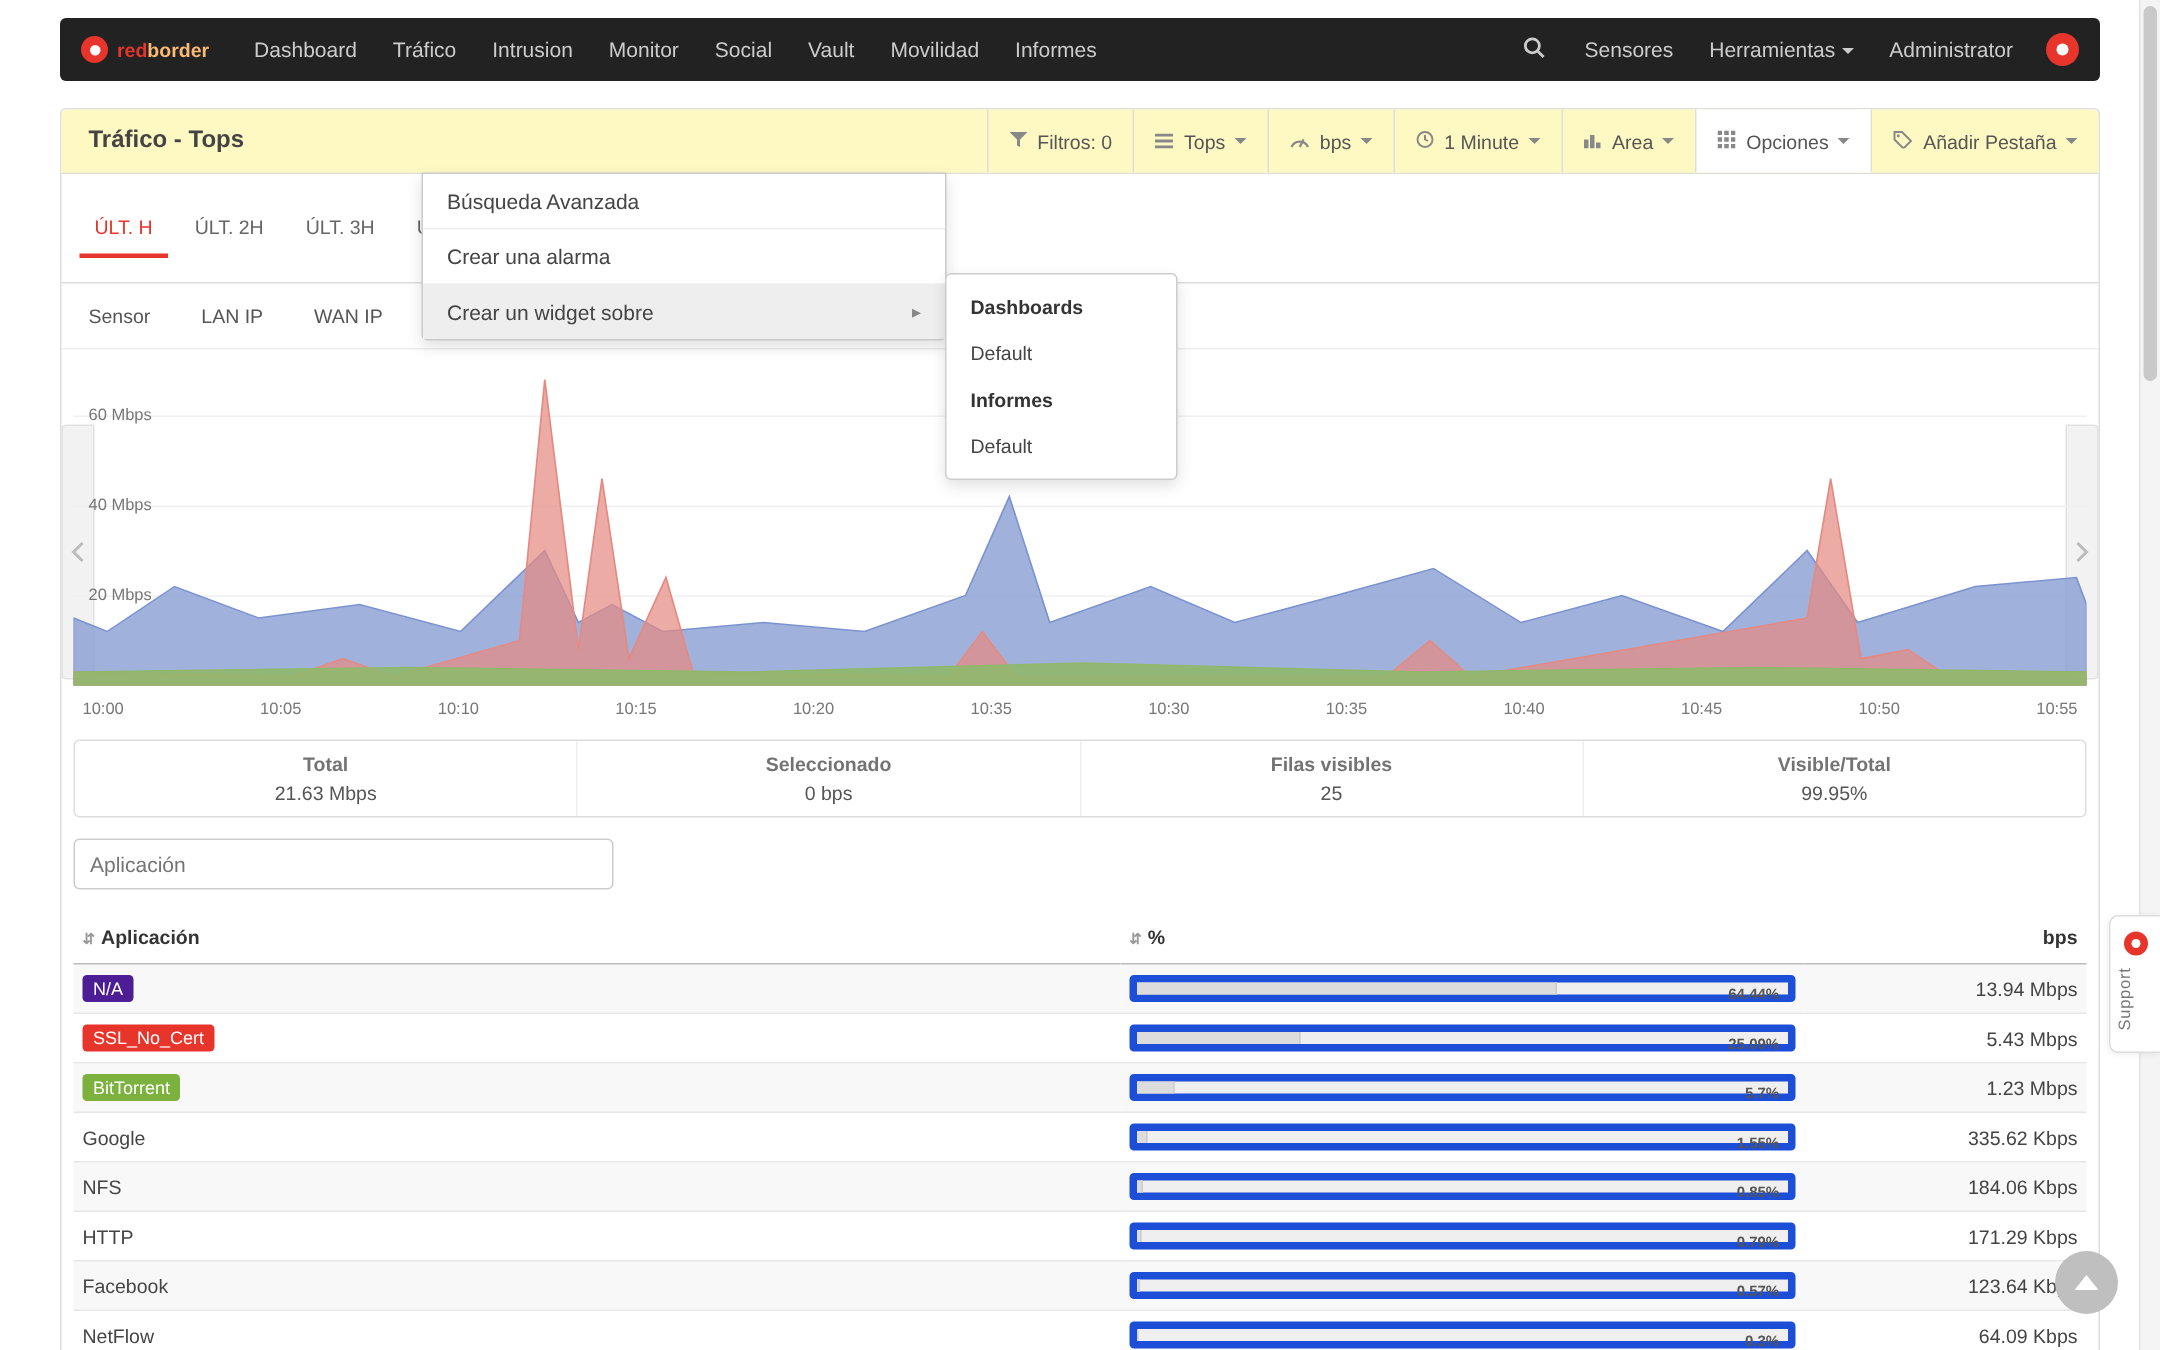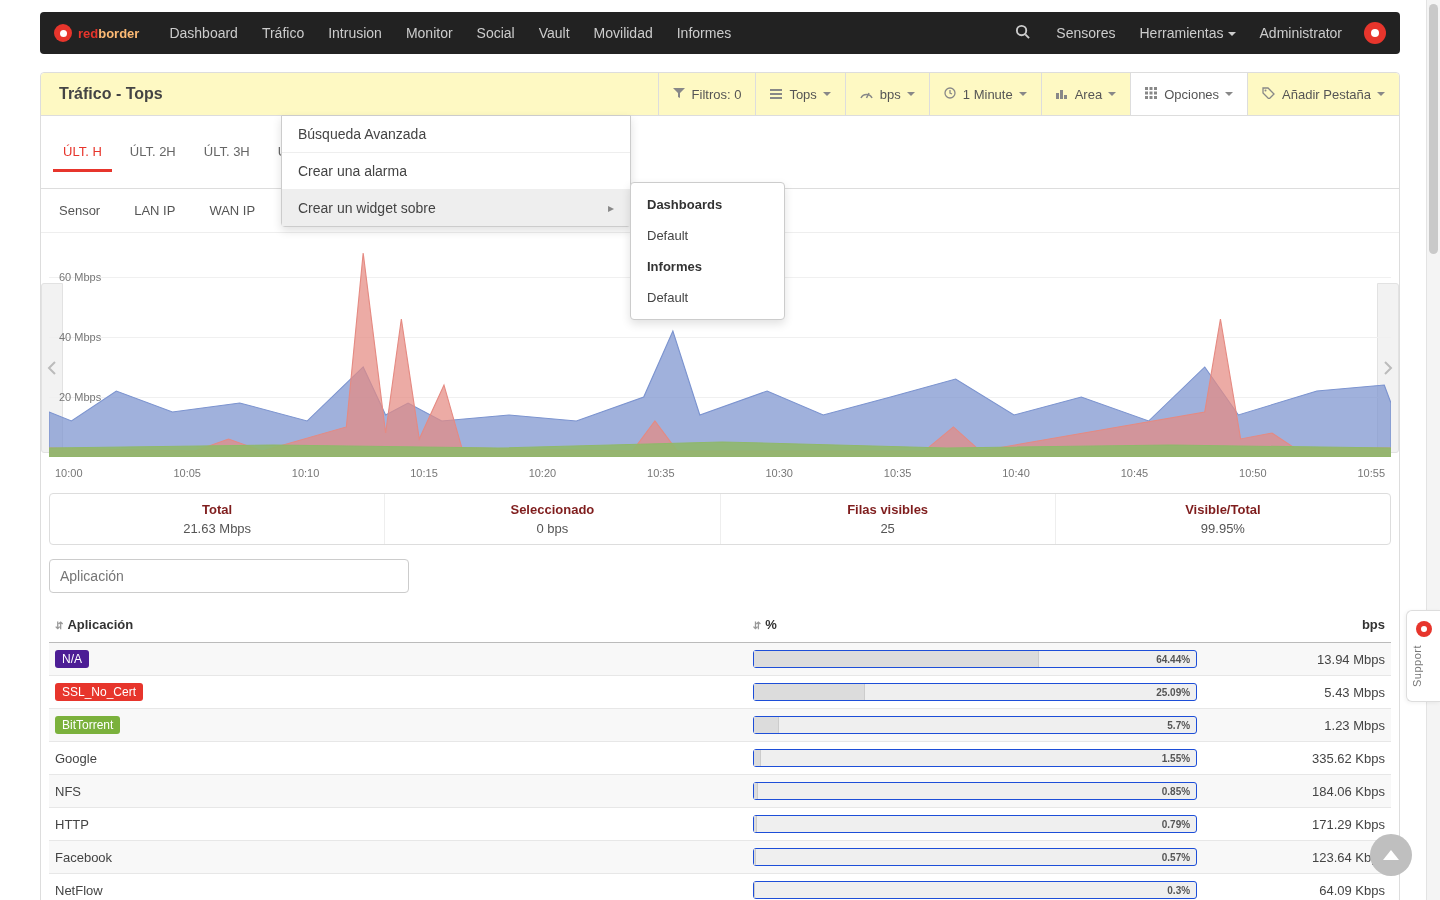--- a/index.html
+++ b/index.html
@@ -58,39 +58,39 @@
 .chart { position:relative; height:210px; margin:4px 0 6px 0; border-bottom:1px solid #ccc; }
 .chart .yl { position:absolute; left:10px; font-size:11px; color:#777; transform:translateY(-50%); }
 .chart .grid { position:absolute; left:0; right:0; border-top:1px solid #f0f0f0; }
 .chart svg { position:absolute; left:0; top:0; }
 .xaxis { display:flex; justify-content:space-between; padding:4px 6px 14px 6px; font-size:11px; color:#777; }
 
 
 .summary { display:flex; border:1px solid #ddd; border-radius:4px; margin:0 8px 14px 8px; }
 .summary .cell { flex:1; text-align:center; padding:8px 4px; }
 .summary .cell + .cell { border-left:1px solid #eee; }
-.summary .cell .lbl { font-size:13px; color:#7f1d1d; font-weight:600; }
+.summary .cell .lbl { font-size:13px; color:#737373; font-weight:600; }
 .summary .cell .val { font-size:13px; color:#555; margin-top:4px; }
 
 
 .filterbox { margin:0 8px 14px 8px; }
 .filterbox input { height:34px; width:360px; border:1px solid #ccc; border-radius:4px; padding:0 10px; font-size:14px; color:#777; }
 
 
 table.data { width:calc(100% - 16px); margin:0 8px; border-collapse:collapse; }
 table.data thead th { text-align:left; font-size:13px; font-weight:700; padding:10px 6px; border-bottom:1px solid #bbb; }
 table.data thead th.r, table.data tbody td.r { text-align:right; }
 table.data tbody td { padding:7px 6px; border-bottom:1px solid #e7e7e7; font-size:13px; color:#444; vertical-align:middle; }
 table.data tbody tr:nth-child(odd) { background:#f8f8f8; }
 .sort-ico { color:#999; margin-right:4px; font-size:10px; }
 .badge { display:inline-block; padding:2px 7px; border-radius:3px; color:#fff; font-size:12px; }
 .badge.blue { background:#4c1d95; }
 .badge.red { background:#e7352c; }
 .badge.green { background:#7bb13c; }
-.pbar { position:relative; height:18px; background:#efefef; border:1px solid #1d4ed8; border-radius:3px; min-width:420px; }
+.pbar { position:relative; height:18px; background:#efefef; border:5px solid #1d4ed8; border-radius:3px; min-width:420px; }
 .pbar .fill { position:absolute; left:0; top:0; bottom:0; background:#dcdcdc; border-right:1px solid #ccc; }
 .pbar .pct { position:absolute; right:6px; top:0; line-height:18px; font-size:10px; color:#555; font-weight:600; }
 
 
 .support-tab { position:fixed; right:0; top:610px; width:34px; background:#fff; border:1px solid #ddd; border-right:none; border-radius:6px 0 0 6px; padding:10px 4px 14px 4px; text-align:center; box-shadow:-1px 1px 4px rgba(0,0,0,0.06); cursor:pointer; }
 .support-tab .dot { width:16px; height:16px; border-radius:50%; background:#e7352c; margin:0 auto 8px auto; display:flex; align-items:center; justify-content:center; }
 .support-tab .dot::before { content:""; width:6px; height:6px; border-radius:50%; background:#fff; }
 .support-tab .txt { writing-mode:vertical-rl; transform:rotate(180deg); font-size:11px; color:#777; letter-spacing:0.5px; }
 
 

